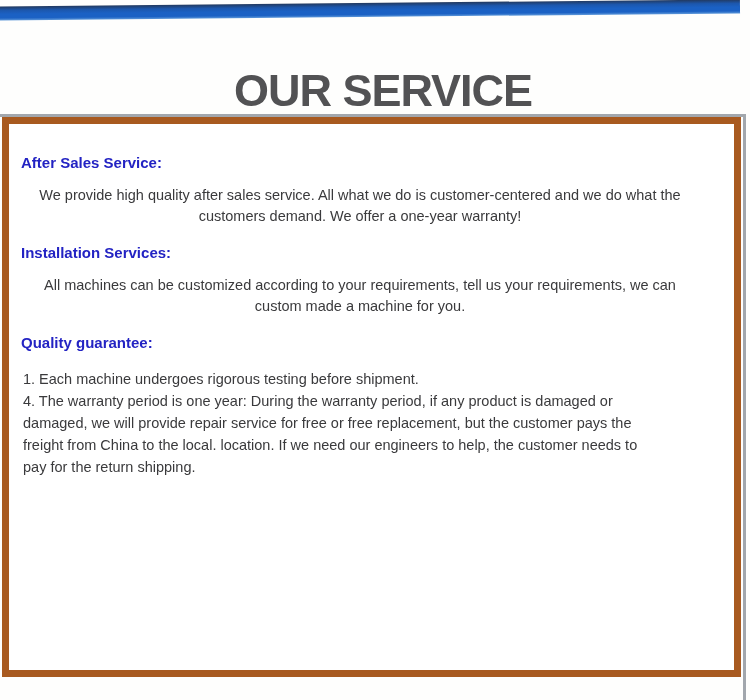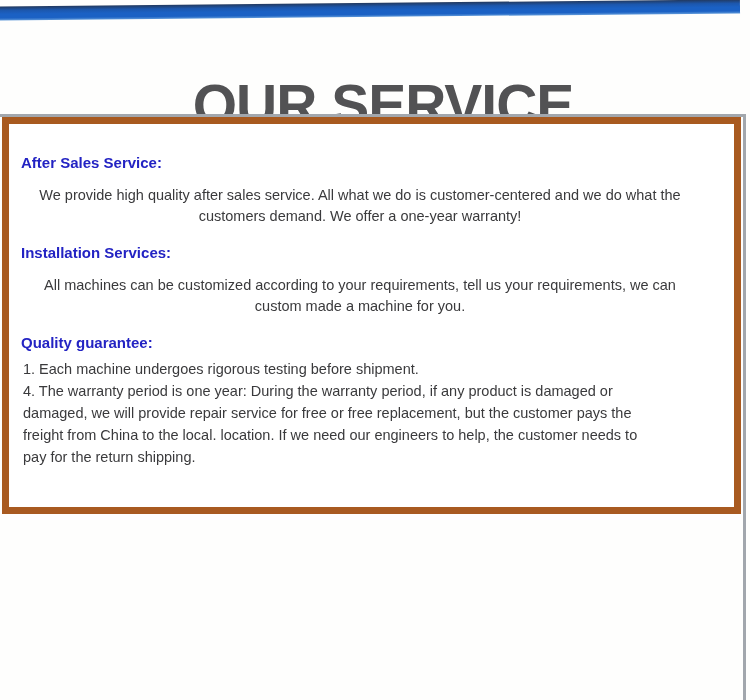--- a/index.html
+++ b/index.html
@@ -19,21 +19,21 @@
     width: 748px; height: 14px;
     background: linear-gradient(180deg, #22395f 0%, #1c57ad 28%, #1b61c4 55%, #1b61c4 82%, #5e98d9 100%);
     transform: rotate(-0.55deg);
     transform-origin: 50% 50%;
   }
 
   .page-title {
     position: absolute;
     top: 36px; left: 0; width: 100%;
     text-align: center;
-    font-size: 57px;
+    font-size: 45px;
     font-weight: bold;
     letter-spacing: -1px;
     color: #525254;
     line-height: 1.1;
     white-space: nowrap;
     padding-left: 16px;
   }
 
   
   .frame-gray-top {
@@ -46,21 +46,21 @@
     position: absolute;
     top: 114px; left: 743px;
     width: 3px; height: 586px;
     background: #a2a7ad;
   }
 
   
   .service-box {
     position: absolute;
     top: 117px; left: 2px;
-    width: 739px; height: 397px;
+    width: 739px; height: 560px;
     background: #ffffff;
     border: 7px solid #a85a20;
     padding: 10px 34px 0 11px;
   }
 
   .sec-heading {
     margin: 16px 0 0;
     padding-left: 1px;
     font-size: 15px;
     font-weight: bold;
@@ -72,21 +72,21 @@
   .sec-text {
     margin: 12px 0 0;
     font-size: 14.5px;
     color: #3a3a3c;
     line-height: 21px;
     white-space: pre-line;
     text-align: center;
   }
 
   .quality-list {
-    margin: 5px 0 0;
+    margin: 15px 0 0;
     padding: 0 0 0 3px;
     list-style: none;
   }
   .quality-list li {
     margin: 0;
     font-size: 14.5px;
     color: #3a3a3c;
     line-height: 22px;
     white-space: pre-line;
   }

